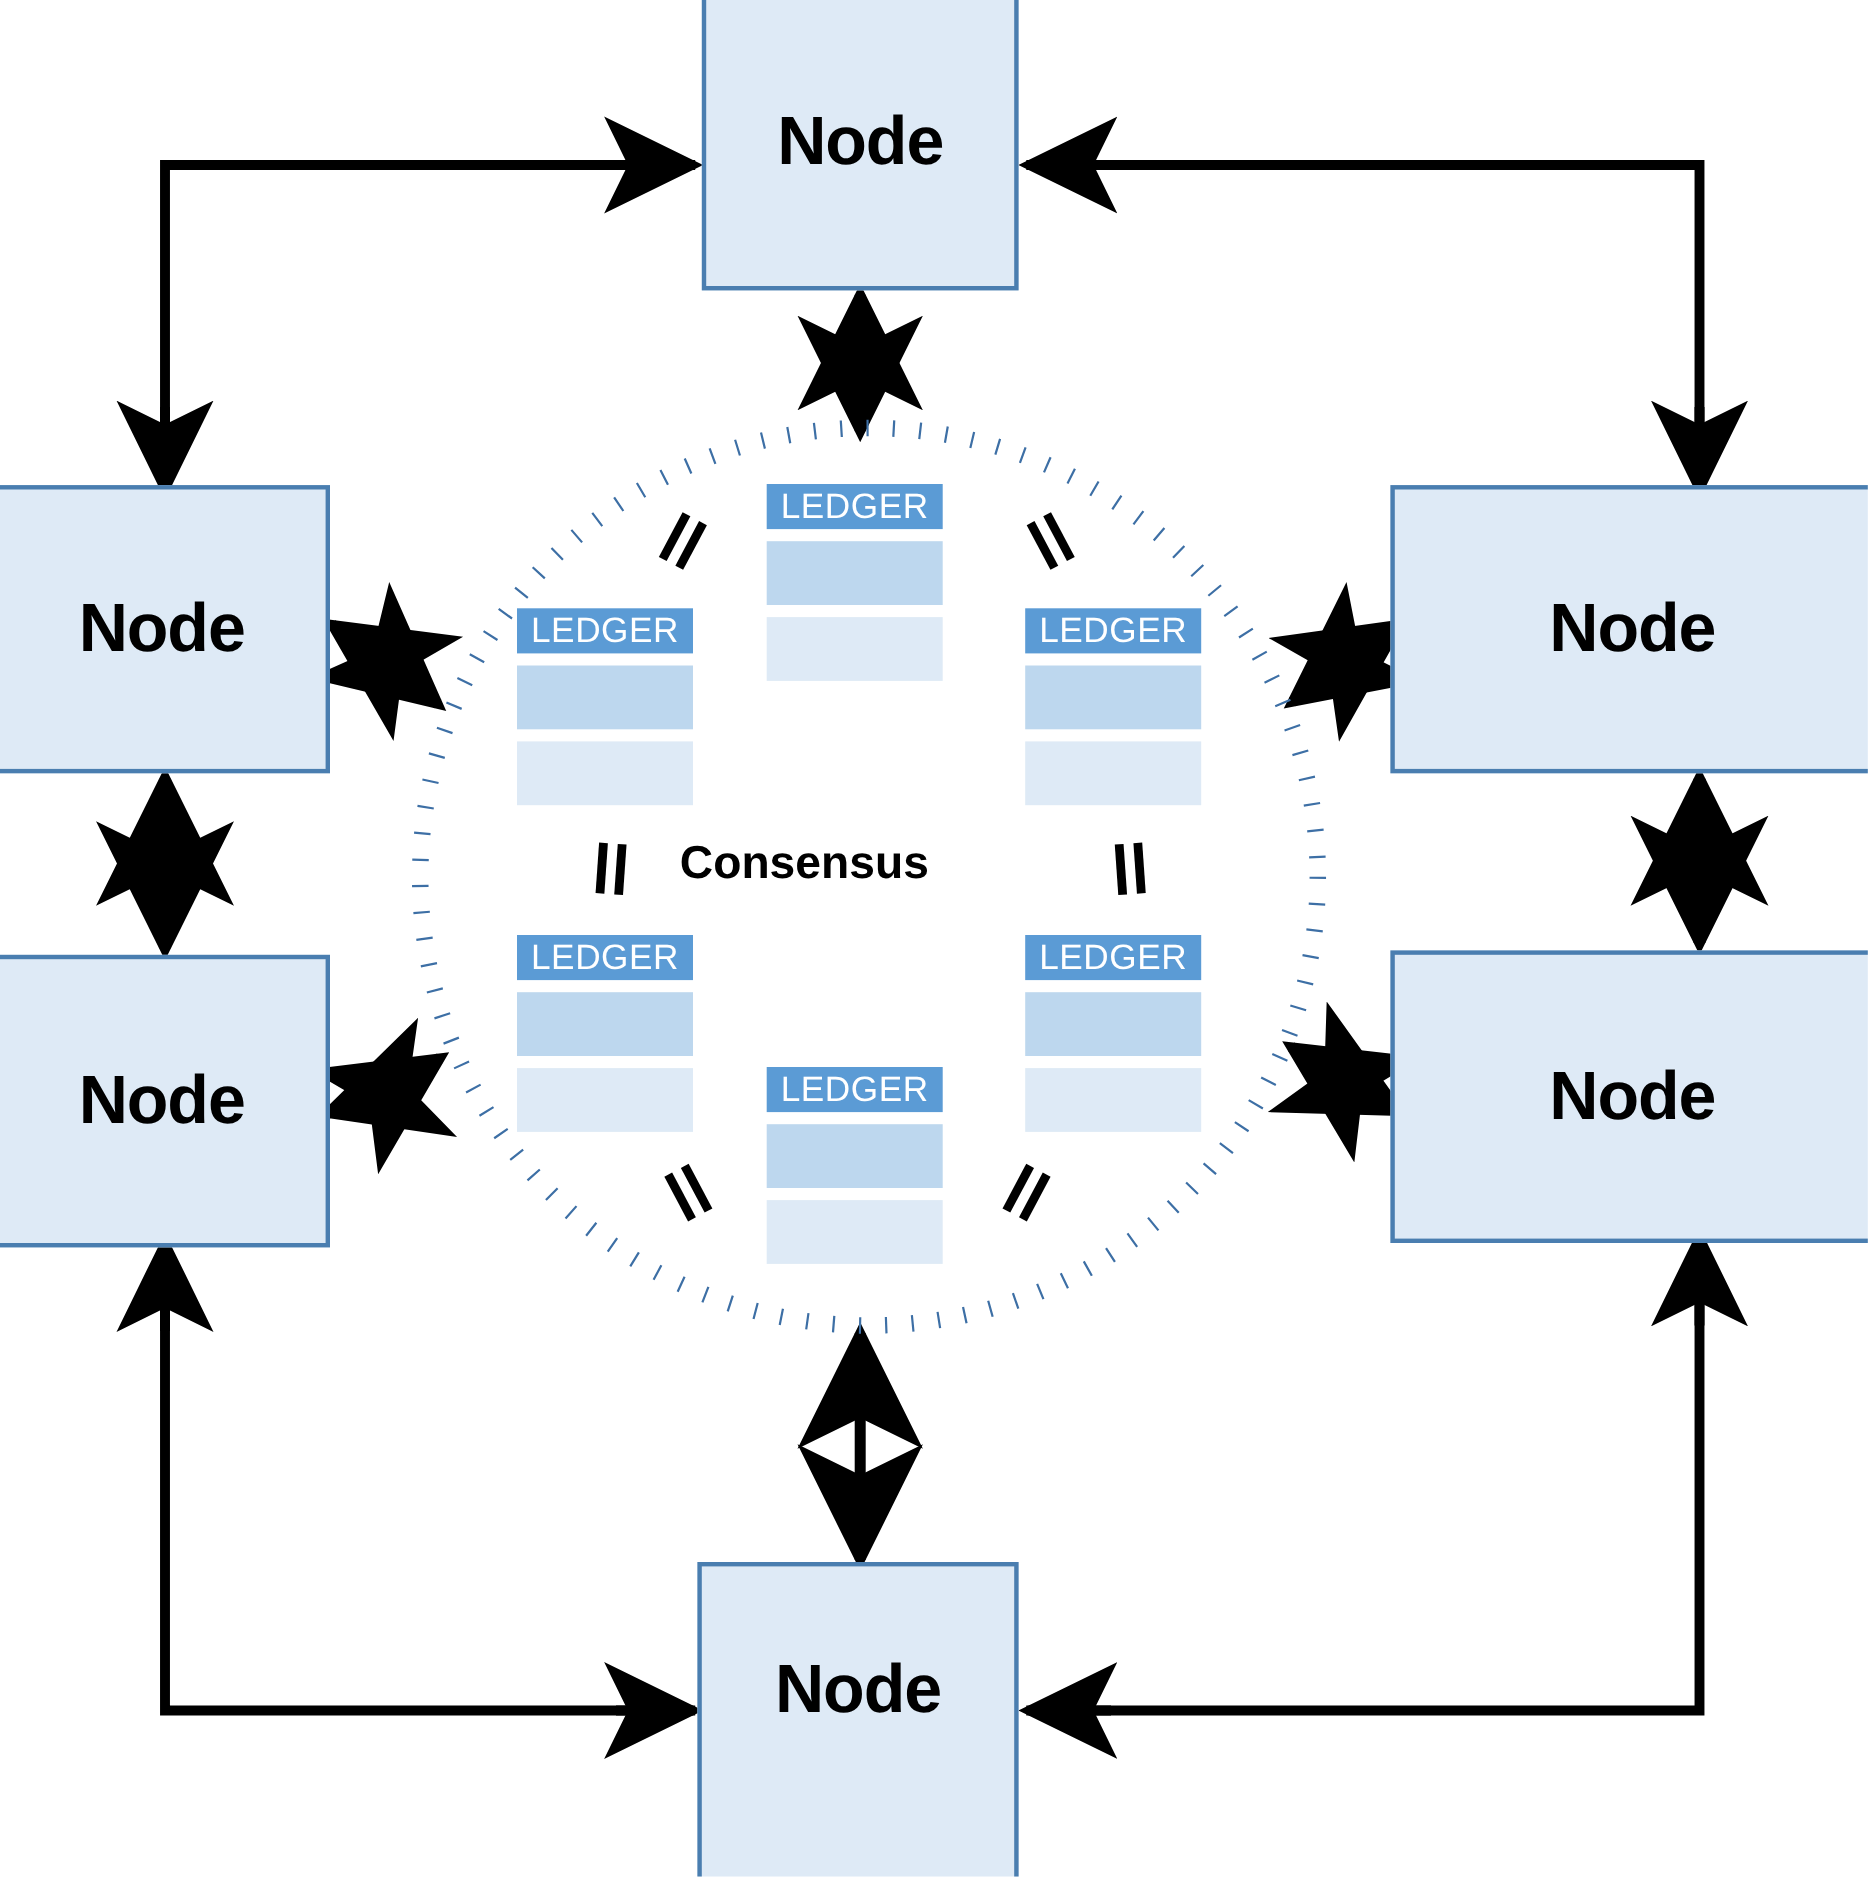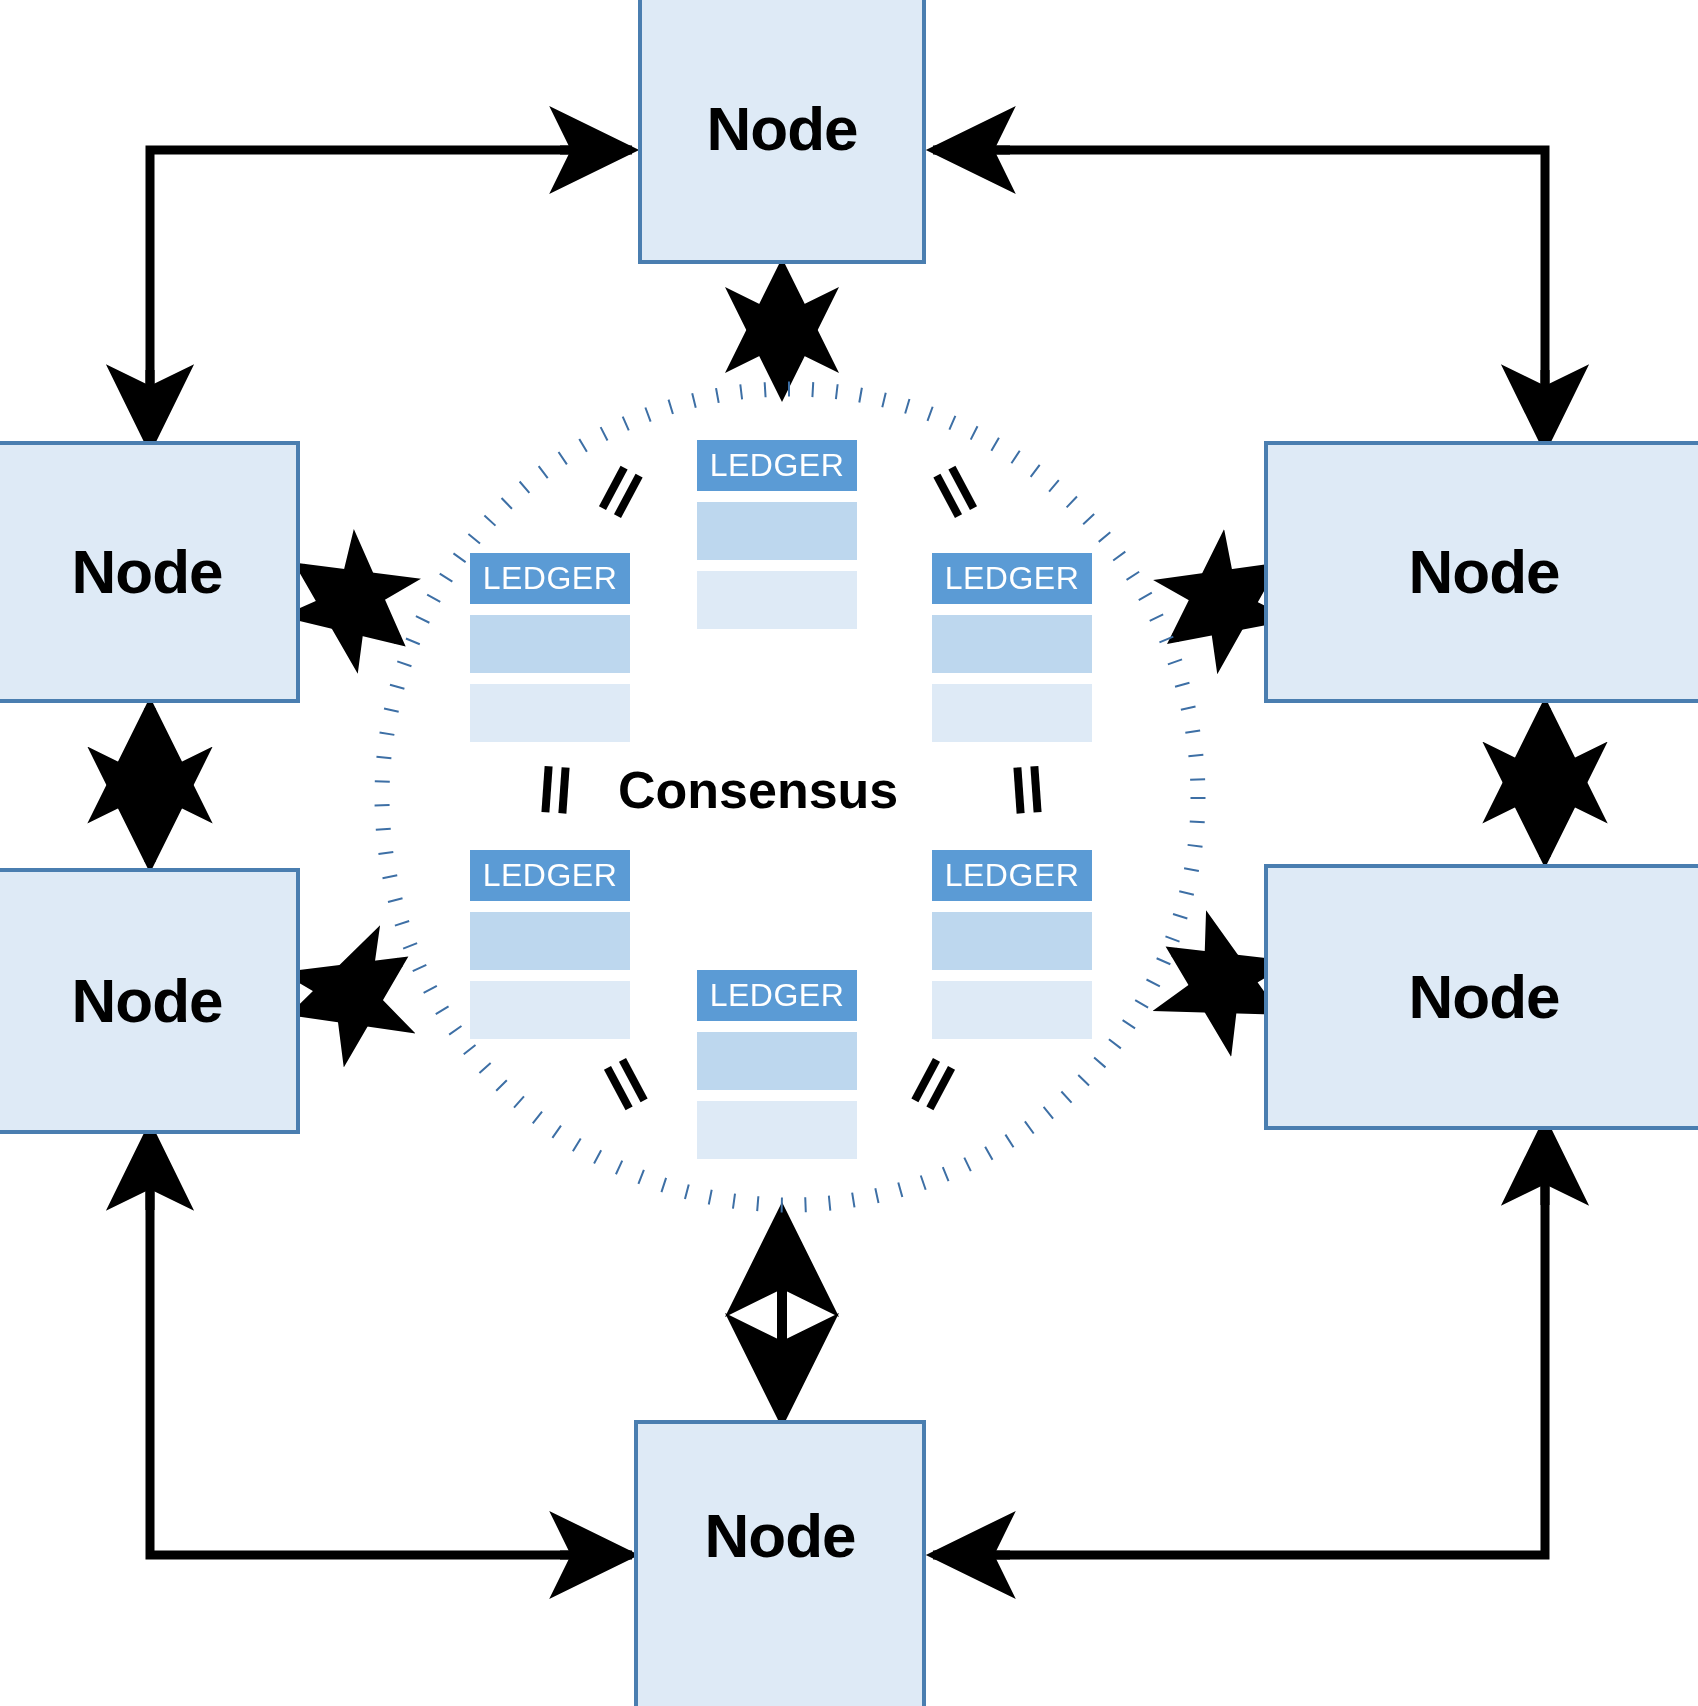--- a/index.html
+++ b/index.html
@@ -4,26 +4,26 @@
 <style>
   html,body{margin:0;padding:0;background:#ffffff;}
   body{width:1698px;height:1706px;position:relative;overflow:hidden;
        font-family:"Liberation Sans","DejaVu Sans",sans-serif;}
   #stage{position:absolute;left:0;top:0;width:1698px;height:1706px;padding-left:40px;}
   svg.layer{position:absolute;left:0;top:0;width:1698px;height:1706px;overflow:visible;}
   .node-box{position:absolute;background:#DEEAF6;border:4px solid #4A7EB0;
             box-sizing:border-box;display:flex;align-items:center;justify-content:center;}
   .node-label{font-size:62px;font-weight:bold;color:#000;letter-spacing:-1px;line-height:1;}
   .ledger{position:absolute;width:160px;}
-  .ledger .hdr{height:51px;background:#5B9BD5;color:#ffffff;font-size:32px;
+  .ledger .hdr{height:41px;background:#5B9BD5;color:#ffffff;font-size:32px;
                display:flex;align-items:center;justify-content:center;letter-spacing:0.5px;
                font-weight:400;box-sizing:border-box;}
   .ledger .bar1{height:58px;background:#BDD7EE;margin-top:11px;}
   .ledger .bar2{height:58px;background:#DEEAF6;margin-top:11px;}
-  .consensus{position:absolute;font-size:52px;font-weight:bold;color:#000;white-space:nowrap;}
+  .consensus{position:absolute;font-size:42px;font-weight:bold;color:#000;white-space:nowrap;}
   .eqmark{position:absolute;width:46px;height:30px;}
   .eqmark i{display:block;position:absolute;left:0;width:46px;height:8px;background:#000;}
   .eqmark i.a{top:0;}
   .eqmark i.b{top:17px;}
 </style>
 </head>
 <body>
 
 <div id="stage">
 

